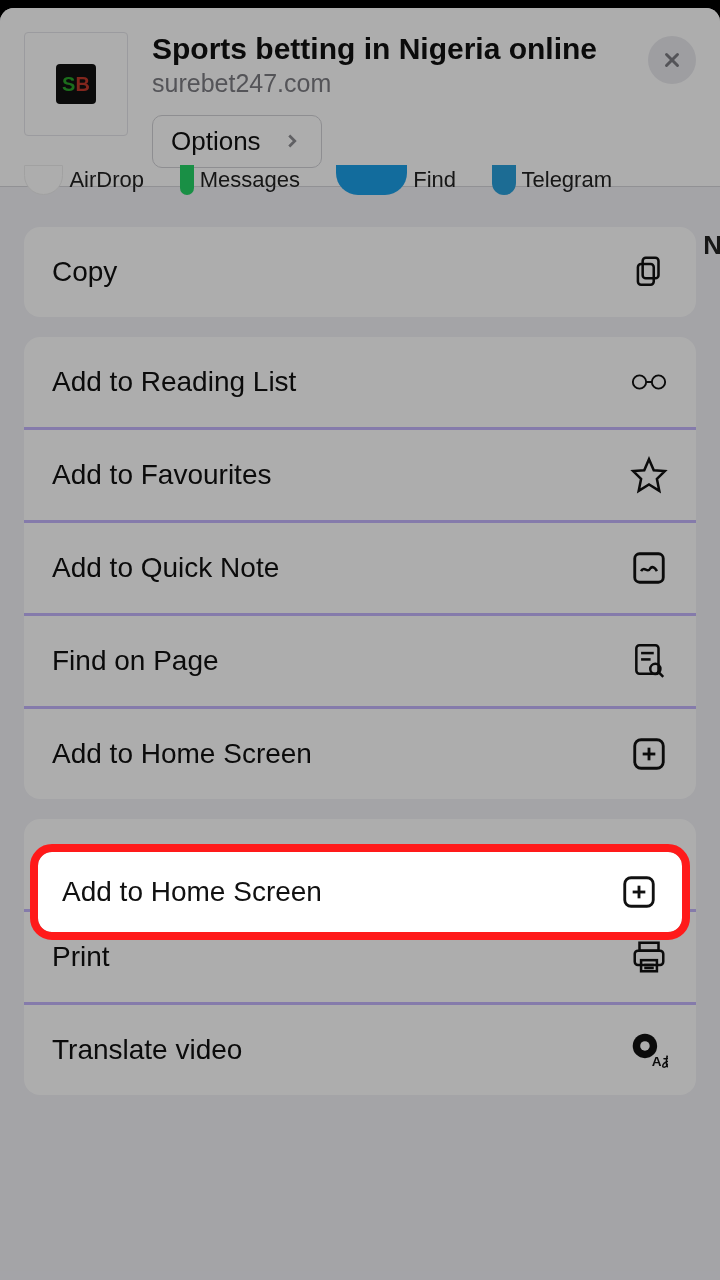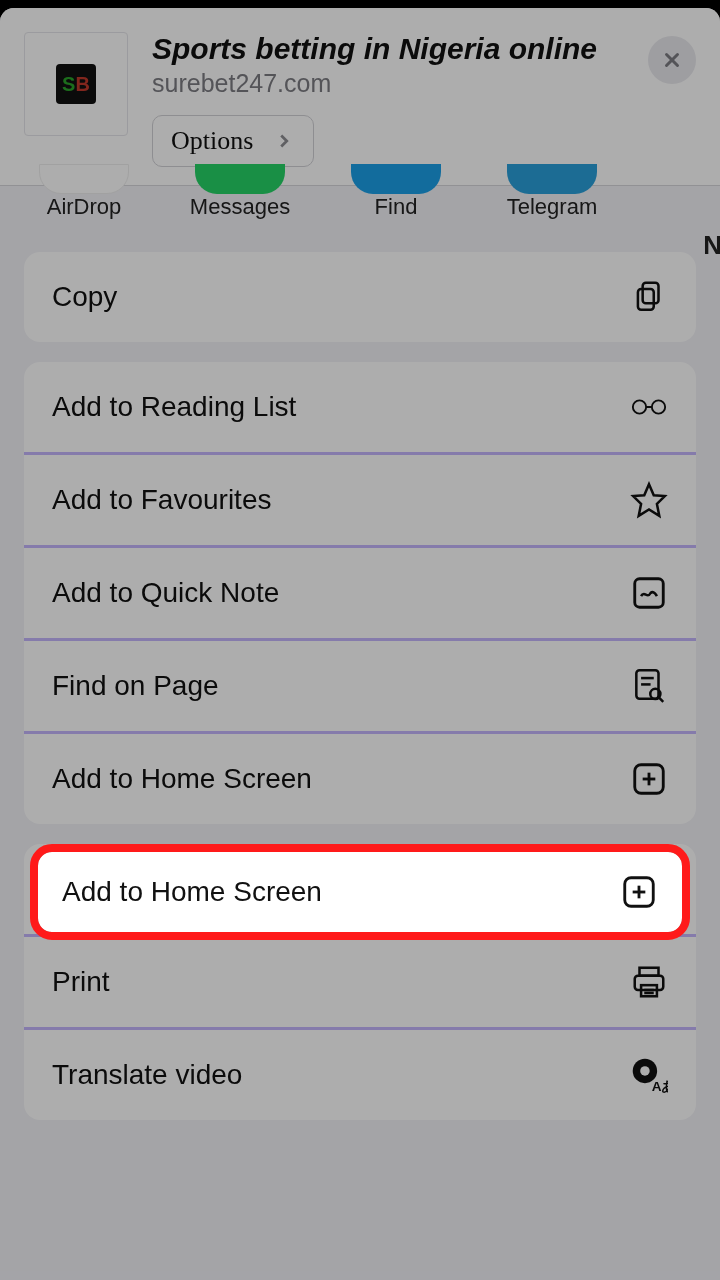--- a/index.html
+++ b/index.html
@@ -60,38 +60,36 @@
 }
 .site-icon-inner .s { color: #2aa22a; }
 .site-icon-inner .b { color: #c0392b; }
 .header-text { flex: 1; }
 .page-title {
   font-size: 30px;
   font-weight: 700;
   color: #111;
   margin-bottom: 2px;
   line-height: 1.15;
-  font-style: italic;
 }
 .page-url {
   font-size: 25px;
   color: #7c7c82;
   margin-bottom: 17px;
 }
 .options-btn {
   display: inline-flex;
   align-items: center;
   gap: 20px;
   padding: 10px 18px;
   background: #fff;
   border: 1px solid #d1d1d6;
   border-radius: 10px;
   font-size: 26px;
   color: #111;
-  font-family: Liberation Serif, serif;
 }
 .options-btn svg { width: 22px; height: 22px; }
 .close-btn {
   width: 48px;
   height: 48px;
   border-radius: 50%;
   background: #e9e9ee;
   display: flex;
   align-items: center;
   justify-content: center;
@@ -101,22 +99,23 @@
 .close-btn svg { width: 22px; height: 22px; }
 .share-row {
   display: flex;
   gap: 36px;
   padding: 0 24px 14px 24px;
   margin-top: -22px;
 }
 .share-item {
   width: 120px;
   display: flex;
-  flex-direction: column;
-  align-items: center;
+  flex-direction: row;
+  align-items: center;
+  gap: 6px;
 }
 .share-blob {
   width: 90px;
   height: 30px;
   border-radius: 0 0 22px 22px;
 }
 .share-label {
   font-size: 22px;
   color: #222;
 }

